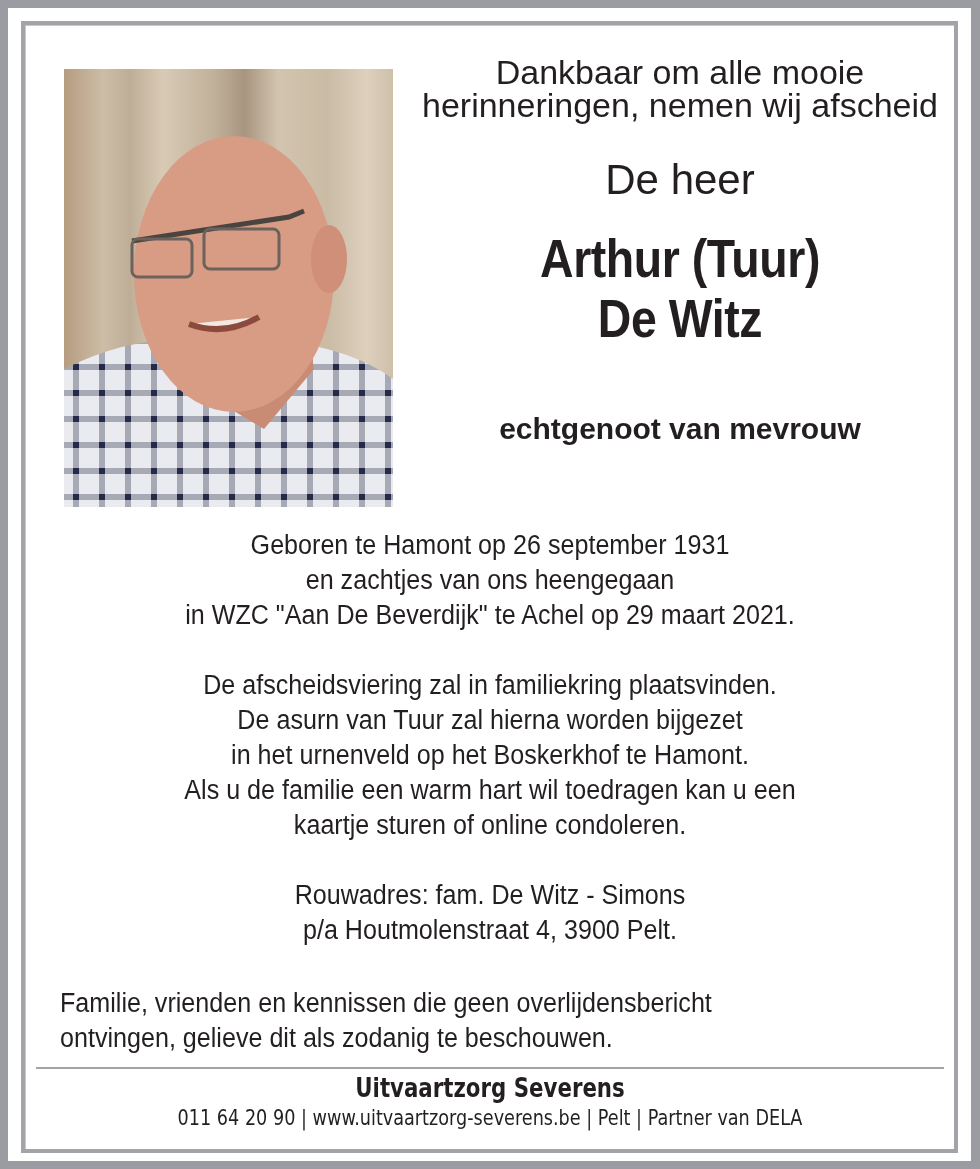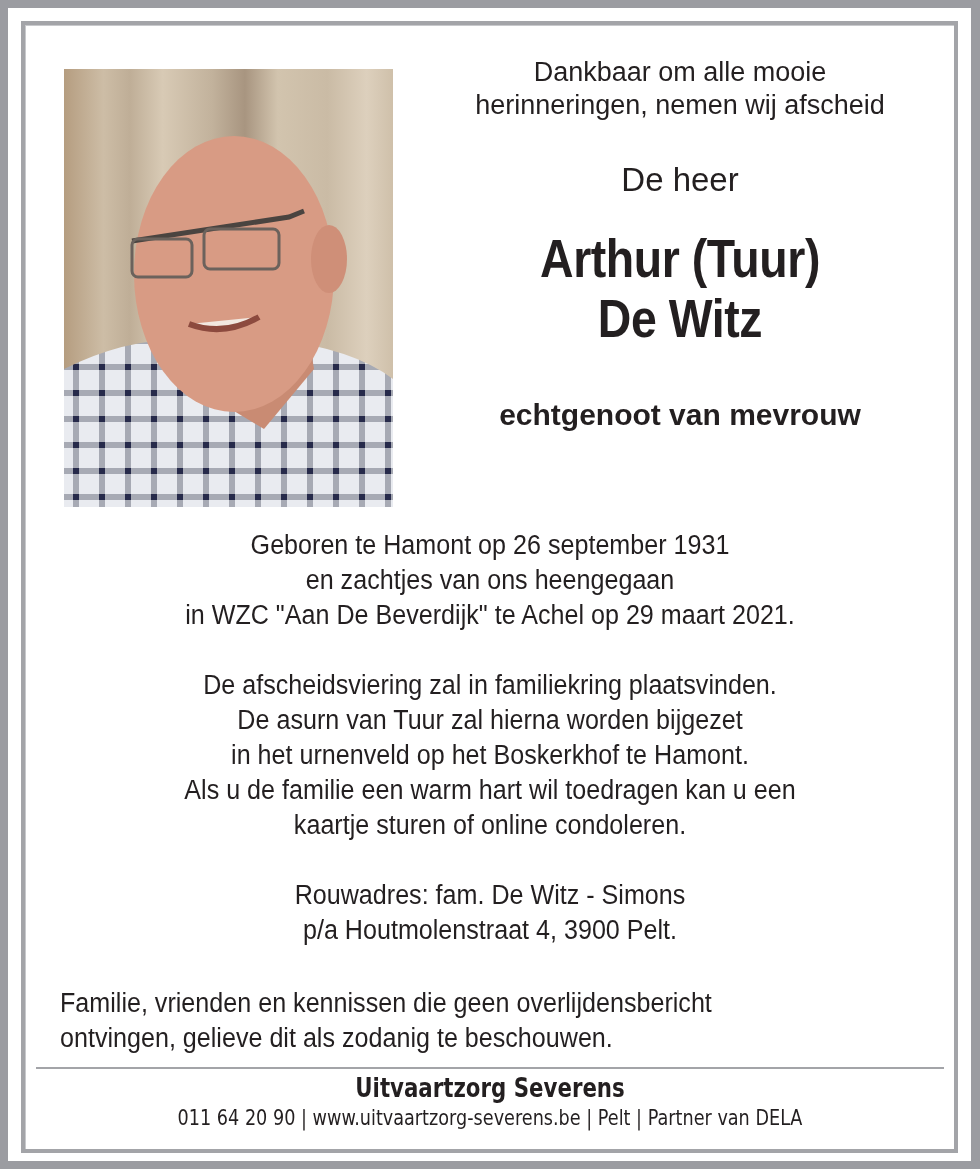--- a/index.html
+++ b/index.html
@@ -2,24 +2,24 @@
 <html><head>
 <meta charset="utf-8">
 <style>
   html, body { margin:0; padding:0; }
   body { width:980px; height:1169px; background:#9b9ca1; position:relative; overflow:hidden; font-family:"Liberation Sans", sans-serif; color:#231f20; }
   .outer { position:absolute; left:8px; top:8px; width:963px; height:1153px; background:#ffffff; }
   .inner { position:absolute; left:21px; top:21px; width:929px; height:1124px; border:4px solid #a3a4a8; box-shadow: inset 1px 1px 0 #c8c9cc; background:#ffffff; }
   .photo { position:absolute; left:64px; top:69px; width:329px; height:438px; overflow:hidden; background:#b9a58b; }
   .photo svg { display:block; }
   .c { position:absolute; text-align:center; white-space:nowrap; }
-  .intro { left:420px; width:520px; top:56px; font-size:27px; line-height:33px; }
-  .heer { left:420px; width:520px; top:160px; font-size:33px; line-height:40px; }
+  .intro { left:420px; width:520px; top:56px; font-size:34px; line-height:33px; }
+  .heer { left:420px; width:520px; top:160px; font-size:42px; line-height:40px; }
   .name { left:420px; width:520px; top:228px; font-size:54px; line-height:60px; font-weight:bold; transform:scaleX(0.86); transform-origin:center; letter-spacing:-0.5px; }
-  .spouse { left:420px; width:520px; top:396px; font-size:30px; line-height:38px; font-weight:bold; }
+  .spouse { left:420px; width:520px; top:410px; font-size:30px; line-height:38px; font-weight:bold; }
   .body1 { left:40px; width:900px; top:528px; font-size:27px; line-height:35px; transform:scaleX(0.93); }
   .body2 { left:40px; width:900px; top:668px; font-size:27px; line-height:35px; transform:scaleX(0.93); }
   .body3 { left:40px; width:900px; top:878px; font-size:27px; line-height:35px; transform:scaleX(0.93); }
   .body4 { position:absolute; left:60px; top:986px; font-size:27px; line-height:35px; text-align:left; white-space:nowrap; transform:scaleX(0.93); transform-origin:left; }
   .divider { position:absolute; left:36px; top:1067px; width:908px; height:2px; background:#a3a4a8; }
   .footer-title { left:30px; width:920px; top:1072px; font-size:26px; line-height:32px; font-weight:bold; font-family:"DejaVu Sans", sans-serif; transform:scaleX(0.82); }
   .footer-info { left:30px; width:920px; top:1104px; font-size:21px; line-height:28px; font-family:"DejaVu Sans", sans-serif; transform:scaleX(0.84); }
   .line { display:block; }
 </style>
 </head>

